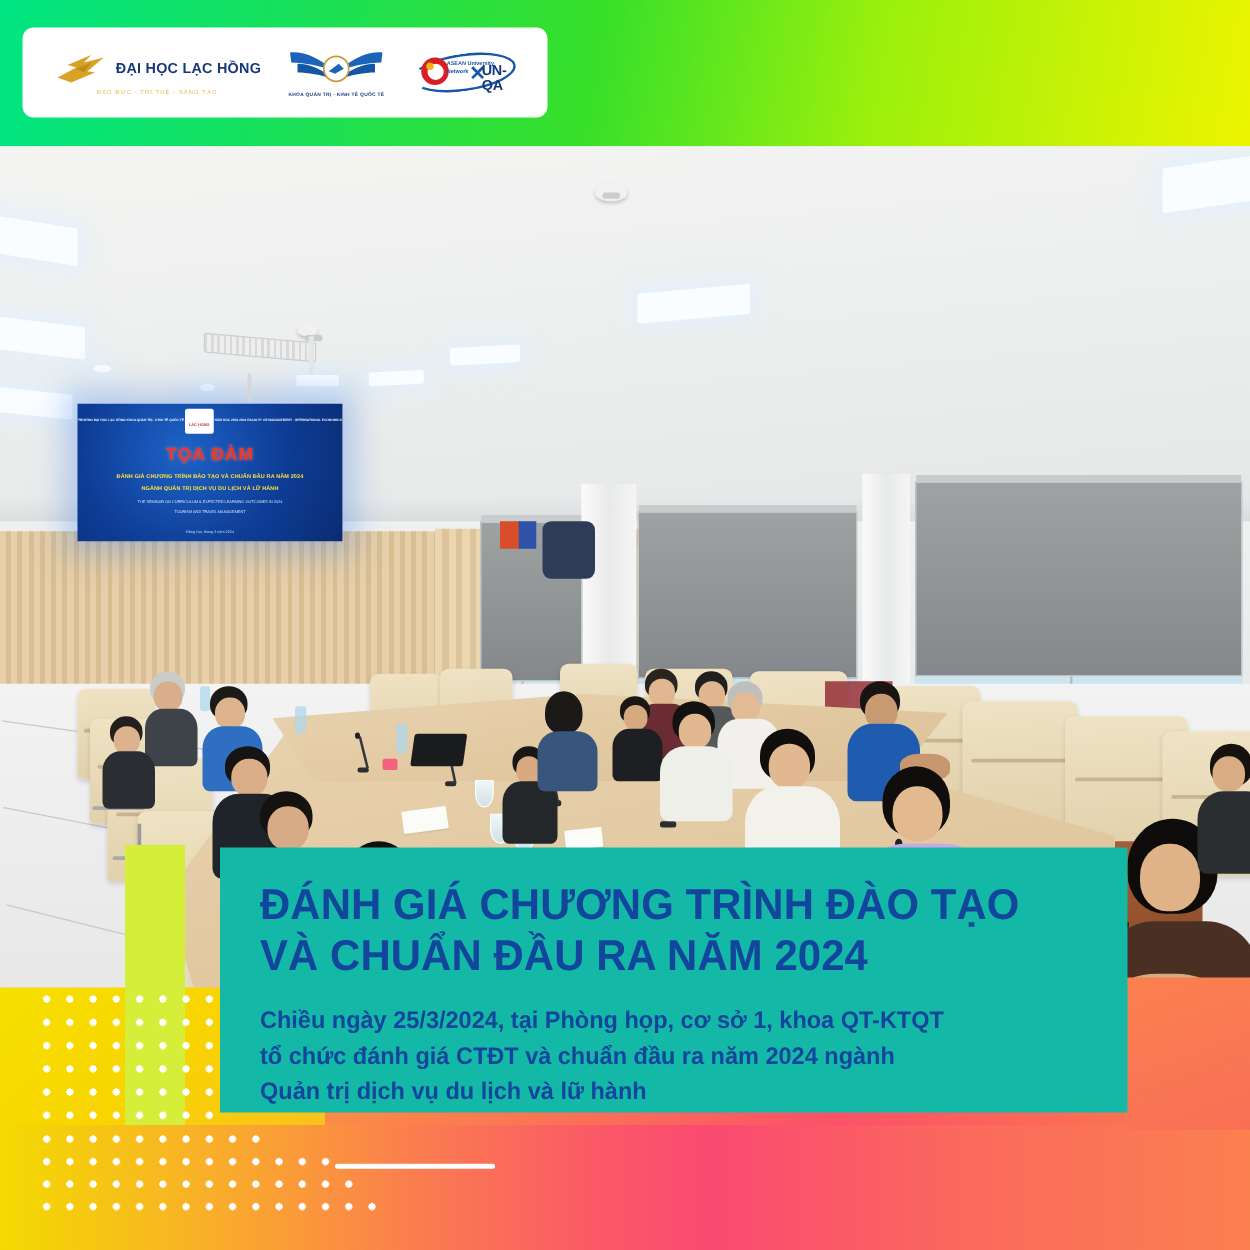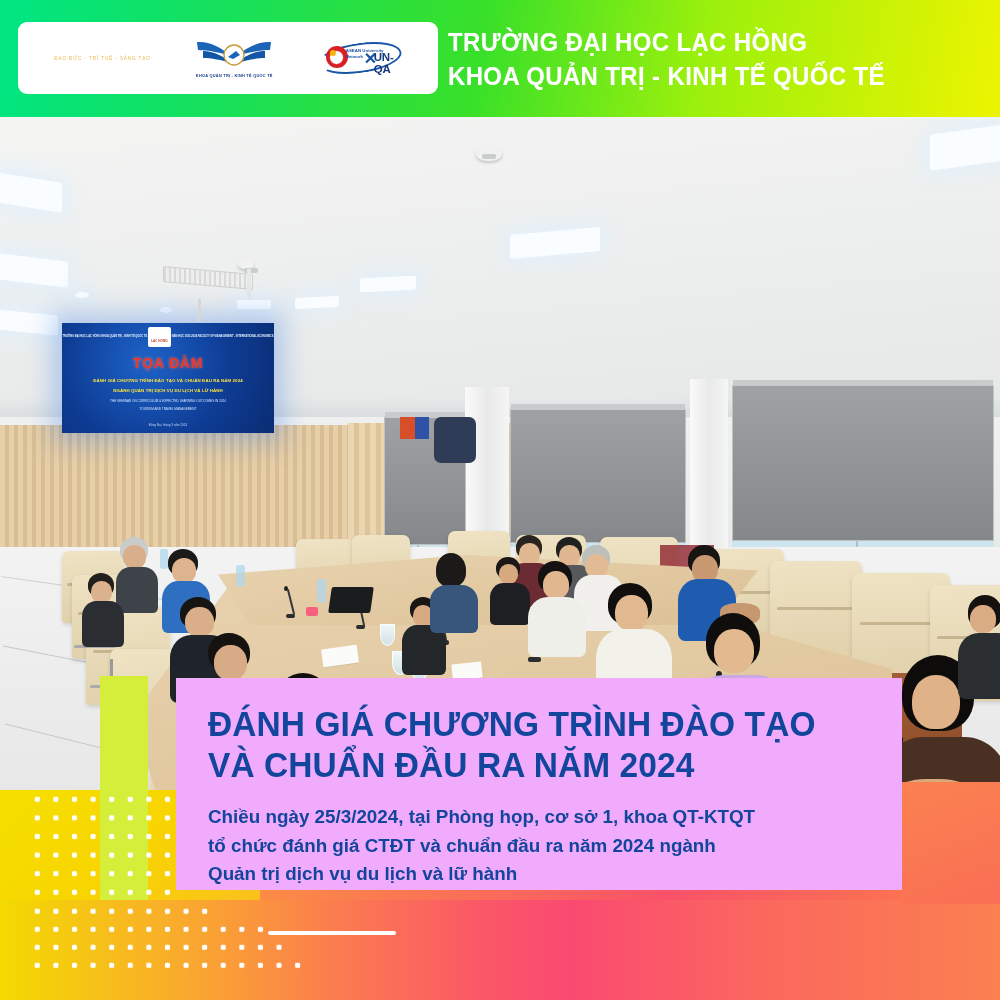--- a/index.html
+++ b/index.html
@@ -179,21 +179,21 @@
             background-size:18.6px 18.6px; }
   .dots-d { position:absolute; left:28px; top:938px; width:260px; height:22px;
             background-image:radial-gradient(circle, #FFFFFF 2.7px, transparent 3px);
             background-size:18.6px 18.6px; }
   .dots-e { position:absolute; left:28px; top:956px; width:278px; height:22px;
             background-image:radial-gradient(circle, #FFFFFF 2.7px, transparent 3px);
             background-size:18.6px 18.6px; }
 
   
   .card { position:absolute; left:176px; top:678px; width:726px; height:212px;
-          background:#f0abfc; padding:26px 30px 0 32px; }
+          background:#14b8a6; padding:26px 30px 0 32px; }
   .card-title { color:#12459C; font-weight:bold; font-size:34.5px; line-height:41px;
                 letter-spacing:.1px; transform:scaleX(.97); transform-origin:left center; }
   .card-body { margin-top:17px; color:#12459C; font-weight:bold; font-size:19.2px;
                line-height:28.5px; transform:scaleX(.98); transform-origin:left center; }
 
   
   .foot-rule { position:absolute; left:268px; top:931px; width:128px; height:4px;
                background:#FFFFFF; border-radius:2px; }
   .foot-text { position:absolute; left:398px; top:908px; color:#FFFFFF;
                font-size:32px; line-height:46px; letter-spacing:.6px;
@@ -203,20 +203,27 @@
 <body>
 
 <div class="poster">
 
   <div class="header">
 
     <div class="logo-card">
 
       <div class="logo-slot">
         <div class="lhu-logo">
+          <div class="lhu-row">
+            <svg width="46" height="30" viewBox="0 0 46 30">
+              <path d="M3 22 L18 14 L11 12 L30 4 L24 10 L40 6 L27 17 L33 18 L14 26 Z" fill="#D9A227"></path>
+              <path d="M18 15 L30 10 L24 18 Z" fill="#C08C1C"></path>
+            </svg>
+            <span class="lhu-name">ĐẠI HỌC LẠC HỒNG</span>
+          </div>
           <div class="lhu-tag">ĐẠO ĐỨC - TRÍ TUỆ - SÁNG TẠO</div>
         </div>
       </div>
 
       <div class="logo-slot">
         <div class="fac-logo">
           <svg width="78" height="34" viewBox="0 0 78 34">
             <path d="M2 4 C14 3 26 9 36 18 C26 15 14 12 3 12 Z" fill="#1B64B8"></path>
             <path d="M76 4 C64 3 52 9 42 18 C52 15 64 12 75 12 Z" fill="#1B64B8"></path>
             <path d="M8 13 C18 13 29 18 36 25 C27 22 16 20 8 20 Z" fill="#1356A6"></path>
@@ -236,24 +243,20 @@
           </div>
           <div class="aun-seal-dot"></div>
           <div class="aun-words">ASEAN University Network</div>
           <div class="aun-x">✕</div>
           <div class="aun-txt">UN-QA</div>
         </div>
       </div>
 
     </div>
 
-    <div class="header-text">
-      <div class="header-line">TRƯỜNG ĐẠI HỌC LẠC HỒNG</div>
-      <div class="header-line">KHOA QUẢN TRỊ - KINH TẾ QUỐC TẾ</div>
-    </div>
   </div>
 
   <div class="photo">
 
     <div class="ceiling"></div>
 
     <div class="panel" style="left:-38px;top:58px;width:100px;height:30px;transform:skewY(9deg);"></div>
     <div class="panel" style="left:-42px;top:138px;width:110px;height:26px;transform:skewY(7deg);"></div>
     <div class="panel" style="left:-34px;top:194px;width:92px;height:20px;transform:skewY(6deg);"></div>
     <div class="panel" style="left:510px;top:114px;width:90px;height:24px;transform:skewY(-5deg);"></div>

